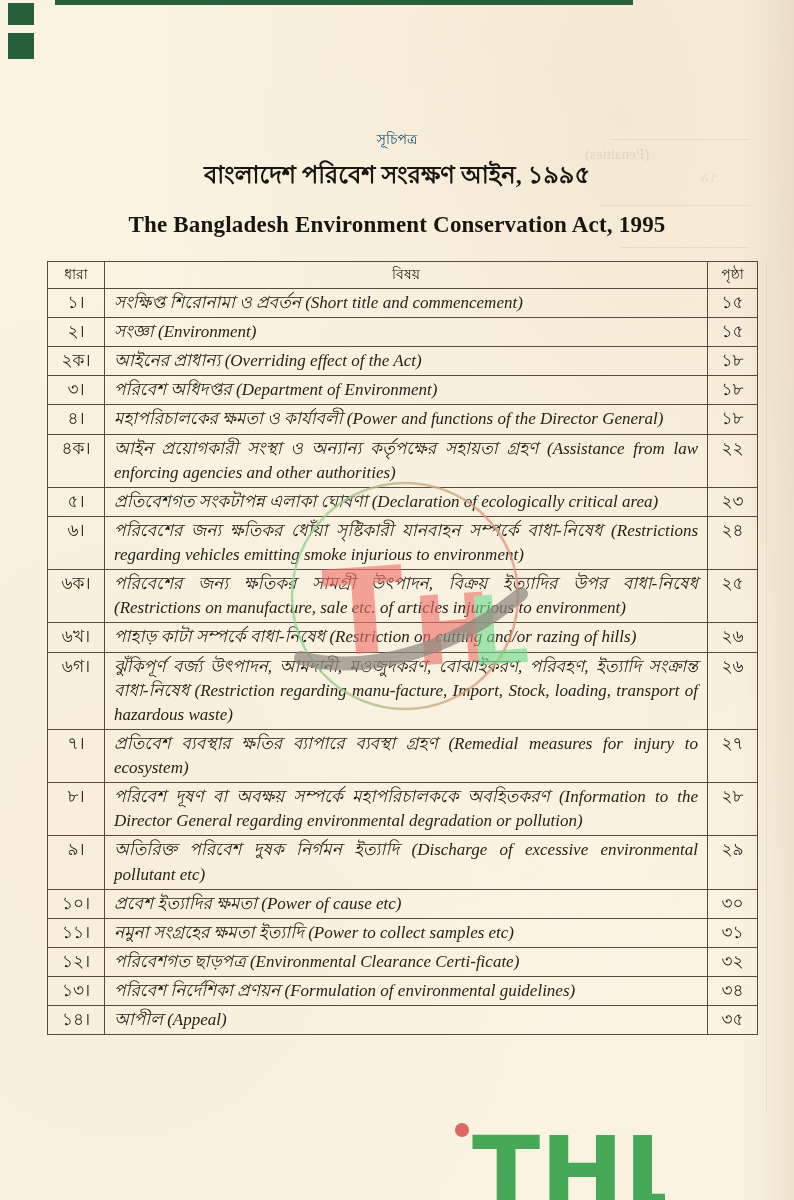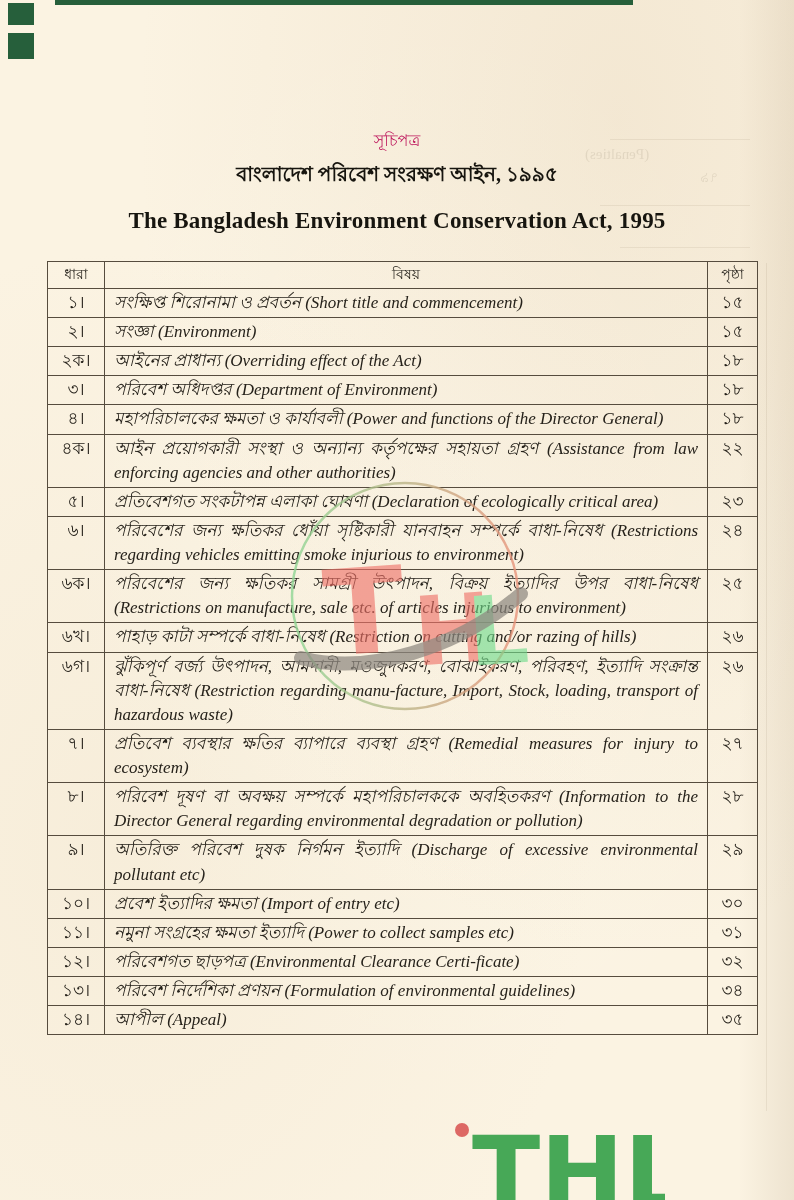--- a/index.html
+++ b/index.html
@@ -13,22 +13,22 @@
   .paper-texture{
     position:absolute;inset:0;pointer-events:none;
     background:
       radial-gradient(ellipse at 78% 10%, rgba(213,186,148,.20), transparent 55%),
       radial-gradient(ellipse at 15% 70%, rgba(222,202,168,.14), transparent 50%),
       radial-gradient(ellipse at 55% 45%, rgba(255,252,242,.35), transparent 60%),
       linear-gradient(to right, rgba(0,0,0,0) 93%, rgba(140,110,72,.12) 100%);
   }
   
   .title-block{position:absolute;top:128px;left:0;width:100%;text-align:center;}
-  .toc-label{font-size:16px;color:#be185d;}
-  .title-bn{font-size:20px;font-weight:700;margin-top:4px;color:#17150f;}
+  .toc-label{font-size:14px;color:#0c4a6e;}
+  .title-bn{font-size:24px;font-weight:700;margin-top:4px;color:#17150f;}
   .title-en{font-size:23px;font-weight:700;margin-top:16px;color:#17150f;letter-spacing:.2px;}
   
   table.toc{
     position:absolute;top:261px;left:47px;width:711px;
     border-collapse:collapse;table-layout:fixed;
     border:1.5px solid #564c3e;
     background:transparent;
   }
   table.toc th, table.toc td{
     border:1px solid #564c3e;
@@ -162,21 +162,21 @@
         <td>পরিবেশ দূষণ বা অবক্ষয় সম্পর্কে মহাপরিচালককে অবহিতকরণ (Information to the Director General regarding environmental degradation or pollution)</td>
         <td>২৮</td>
       </tr>
       <tr>
         <td>৯।</td>
         <td>অতিরিক্ত পরিবেশ দুষক নির্গমন ইত্যাদি (Discharge of excessive environmental pollutant etc)</td>
         <td>২৯</td>
       </tr>
       <tr>
         <td>১০।</td>
-        <td>প্রবেশ ইত্যাদির ক্ষমতা (Import of entry etc)</td>
+        <td>প্রবেশ ইত্যাদির ক্ষমতা (Power of cause etc)</td>
         <td>৩০</td>
       </tr>
       <tr>
         <td>১১।</td>
         <td>নমুনা সংগ্রহের ক্ষমতা ইত্যাদি (Power to collect samples etc)</td>
         <td>৩১</td>
       </tr>
       <tr>
         <td>১২।</td>
         <td>পরিবেশগত ছাড়পত্র (Environmental Clearance Certi-ficate)</td>

